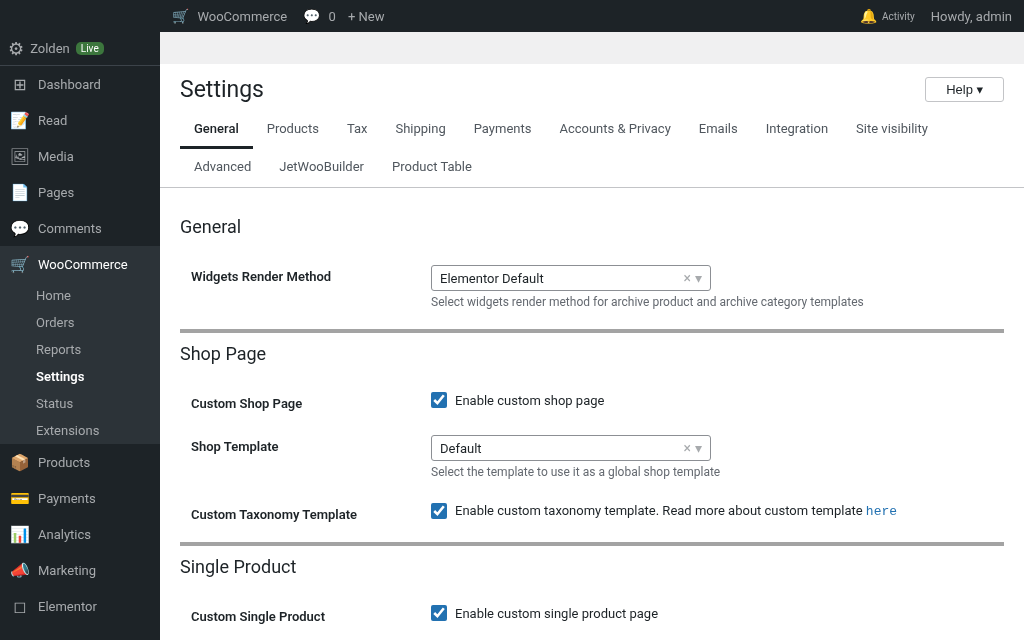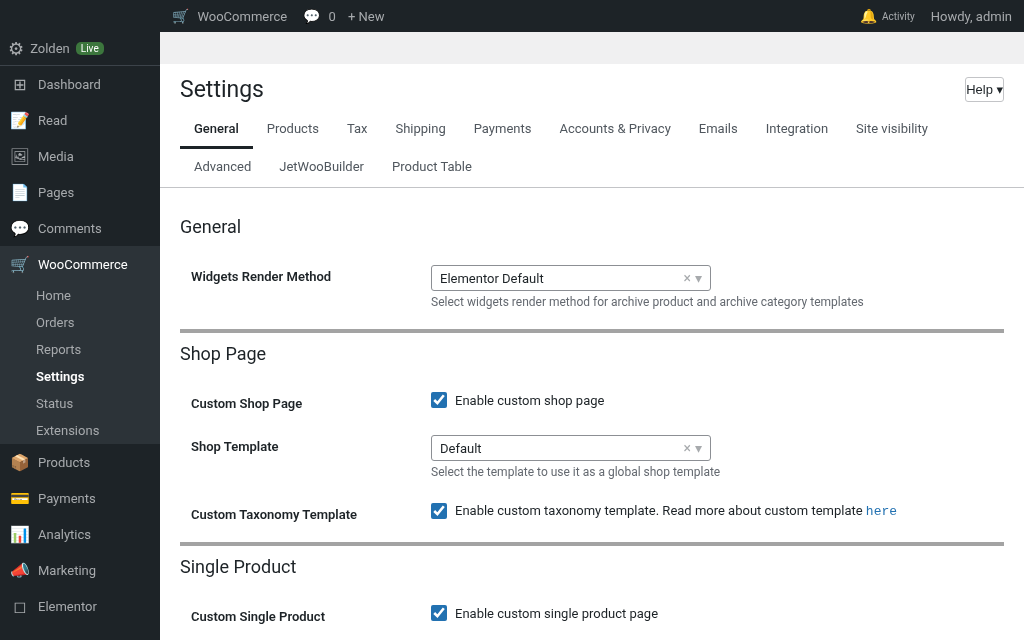--- a/index.html
+++ b/index.html
@@ -155,21 +155,21 @@
           <span style="color:#a7aaad; font-size:10px;">Activity</span>
         </div>
         <span style="color:#a7aaad; font-size:13px;">Howdy, admin</span>
       </div>
     </div>
 
     <div style="background:#fff; padding:12px 20px 0; margin-top:32px; border-bottom:1px solid #c3c4c7;">
       <div style="display:flex; align-items:center; justify-content:space-between; padding-bottom:8px;">
         <h1 style="font-size:23px; font-weight:400; color:#1d2327;">Settings</h1>
         <div style="display:flex; align-items:center; gap:8px;">
-          <button style="background:#fff; border:1px solid #c3c4c7; border-radius:3px; padding:4px 0; cursor:pointer; font-size:13px; color:#1d2327;">Help ▾</button>
+          <button style="background:#fff; border:1px solid #c3c4c7; border-radius:3px; padding:4px 20px; cursor:pointer; font-size:13px; color:#1d2327;">Help ▾</button>
         </div>
       </div>
 
       <div class="tabs-bar" style="padding:0; border:none; gap:0; display:flex; flex-wrap:wrap;">
       <div class="tab active">General</div>
           <div class="tab">Products</div>
           <div class="tab">Tax</div>
           <div class="tab">Shipping</div>
           <div class="tab">Payments</div>
           <div class="tab">Accounts &amp; Privacy</div>

